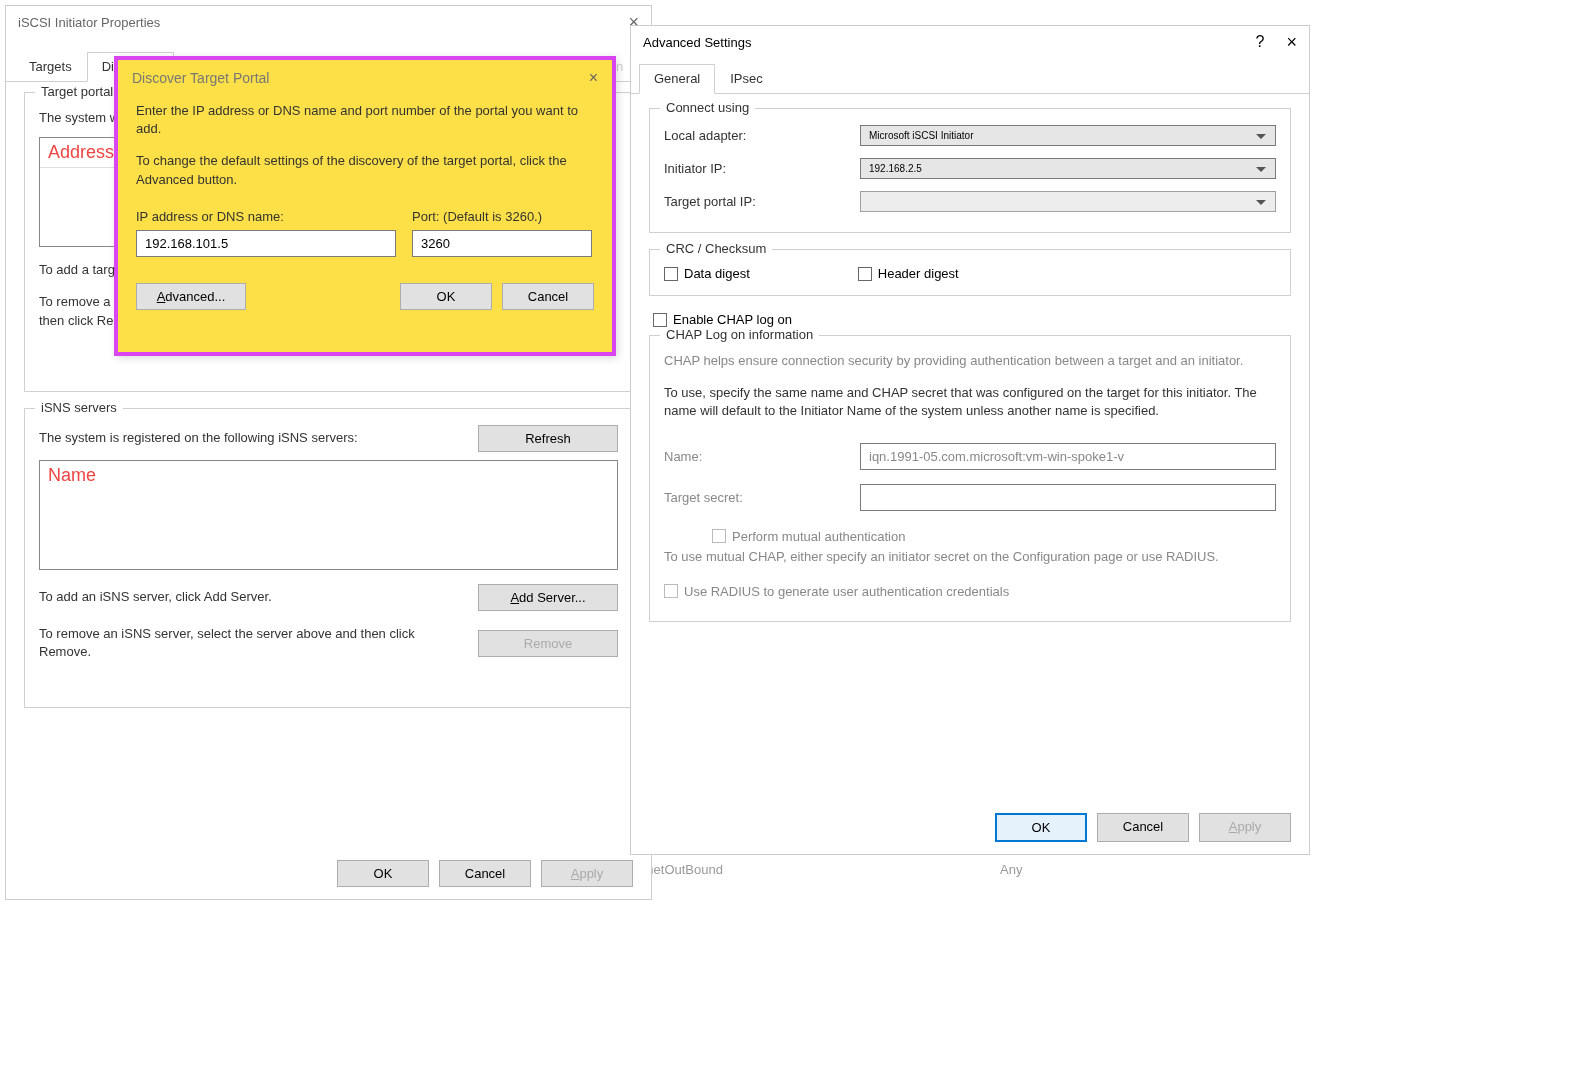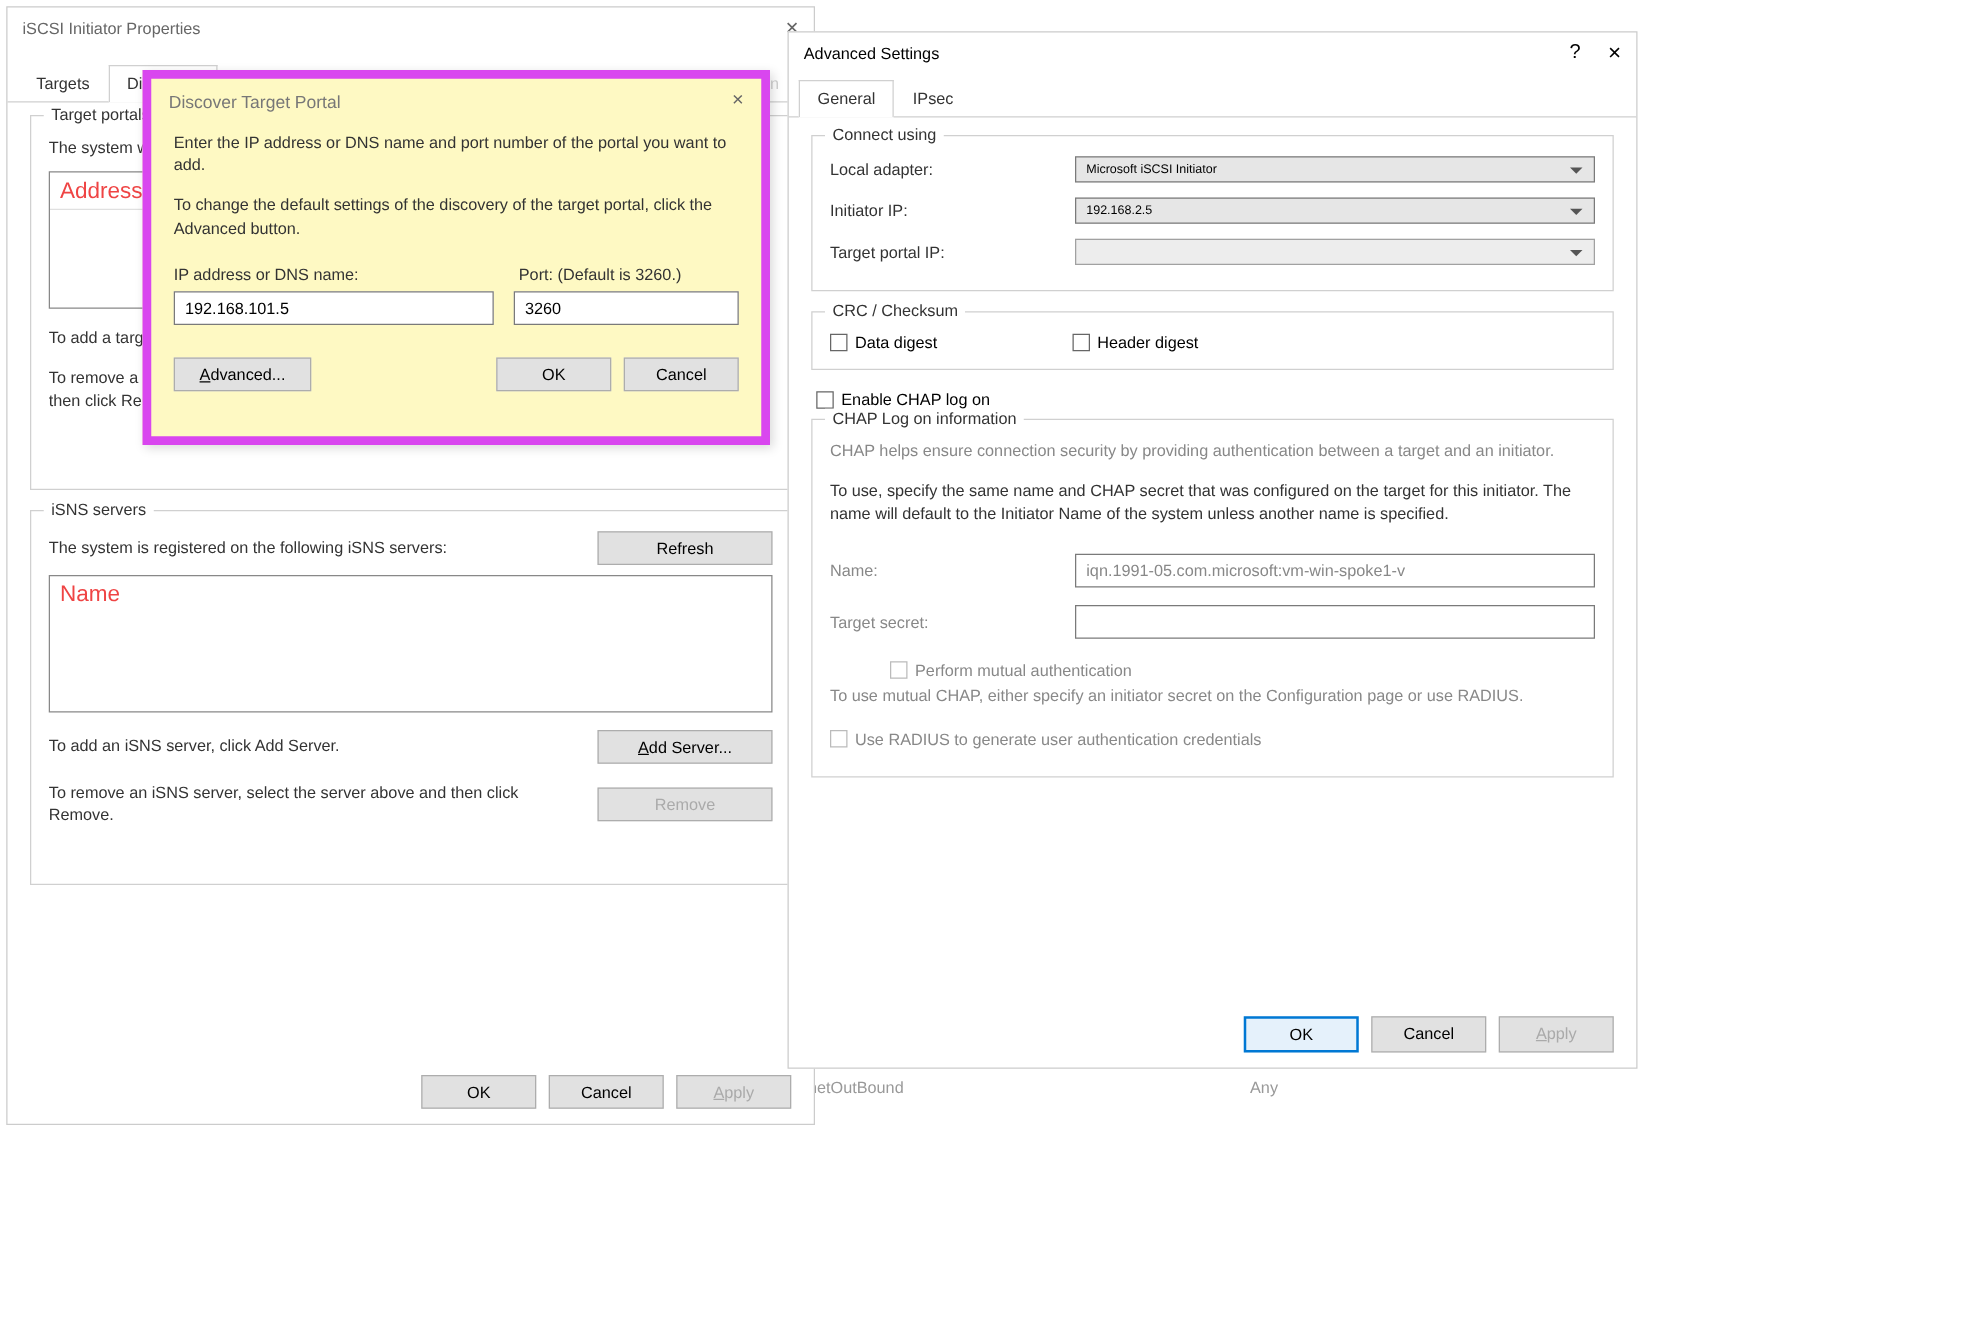--- a/index.html
+++ b/index.html
@@ -16,21 +16,21 @@
 .fieldset-legend { position: absolute; top: -9px; left: 10px; background: #fff; padding: 0 6px; font-size: 13px; color: #333; }
 .btn { background: #e1e1e1; border: 1px solid #adadad; padding: 5px 0; font-size: 13px; color: #000; text-align: center; width: 120px; }
 .btn.disabled { color: #aaa; }
 .btn.primary { border: 2px solid #0078d4; background: #e5f1fb; }
 .input-text { border: 1px solid #7a7a7a; padding: 5px 8px; font-size: 13px; background: #fff; }
 .listbox { border: 1px solid #888; background: #fff; }
 .listhdr { padding: 4px 8px; font-size: 18px; color: #ef4444; }
 .row { display: flex; align-items: center; }
 .label { font-size: 13px; color: #333; }
 .instr { font-size: 13px; color: #333; line-height: 1.4; }
-.modal { position: absolute; background: #fef9c3; border: 7px solid #d946ef; box-shadow: 2px 2px 8px rgba(0,0,0,0.15); }
+.modal { position: absolute; background: #fde047; border: 4px solid #d946ef; box-shadow: 2px 2px 8px rgba(0,0,0,0.15); }
 .modal-title { height: 36px; display: flex; align-items: center; padding: 0 14px; color: #777; font-size: 14px; }
 .modal-title .close { margin-left: auto; font-size: 16px; color: #666; }
 select { border: 1px solid #7a7a7a; background: #e6e6e6; padding: 4px 24px 4px 8px; font-size: 10px; appearance: none; -webkit-appearance: none; position: relative; }
 .select-wrap { position: relative; width: 416px; }
 .select-wrap::after { content: ""; position: absolute; right: 10px; top: 50%; margin-top: -2px; border-left: 5px solid transparent; border-right: 5px solid transparent; border-top: 5px solid #555; }
 .chk { width: 14px; height: 14px; border: 1px solid #666; display: inline-block; vertical-align: middle; margin-right: 6px; background: #fff; }
 .chk.disabled { border-color: #bbb; }
 .muted { color: #888; }
 .bottom-bar { position: absolute; bottom: 12px; right: 18px; display: flex; gap: 10px; }
 .bgtext { position: absolute; color: #999; font-size: 13px; }

